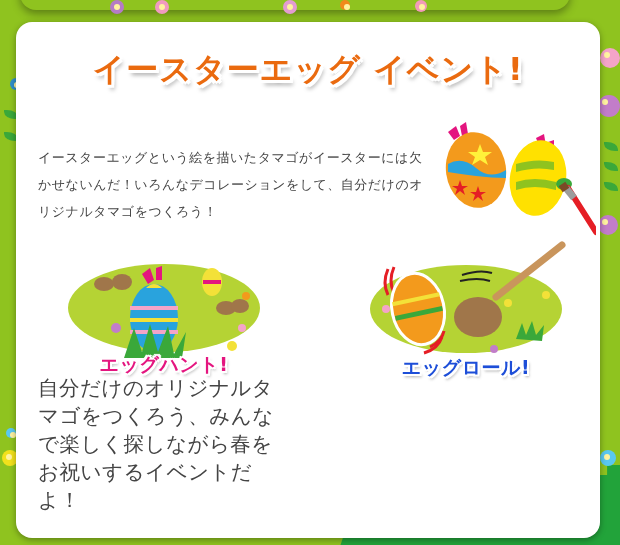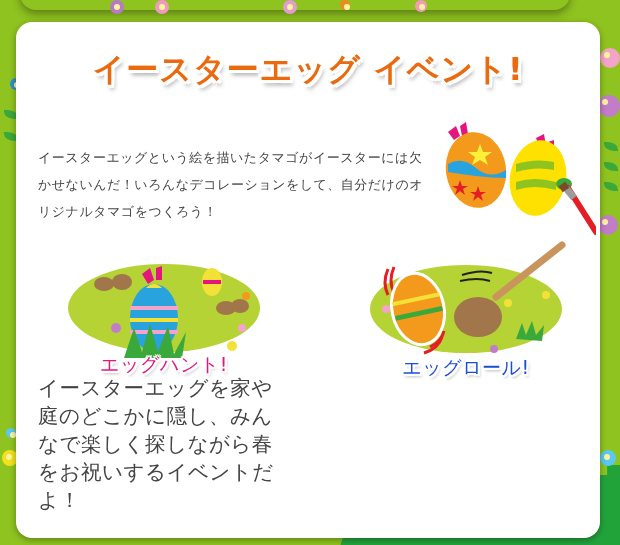--- a/index.html
+++ b/index.html
@@ -47,21 +47,21 @@
   .intro {
     position:absolute; left:22px; top:82px; width:390px;
     font-size:13px; line-height:27px; color:#444; letter-spacing:0.5px;margin-top:40px;
   }
   .paint-illus { position:absolute; left:420px; top:90px; width:160px; height:130px; }
   .illus { position:absolute; }
   .illus-left { left:48px; top:236px; width:200px; height:120px; }
   .illus-right { left:350px; top:215px; width:200px; height:145px; }
   .badge {
     position:absolute; width:100%; text-align:center;
-    font-size:19px; font-weight:normal; letter-spacing:0.5px;
+    font-size:19px; font-weight:bold; letter-spacing:0.5px;
     text-shadow:
       -2px -2px 0 #fff, 2px -2px 0 #fff, -2px 2px 0 #fff, 2px 2px 0 #fff,
       0 -2px 0 #fff, 0 2px 0 #fff, -2px 0 0 #fff, 2px 0 0 #fff,
       2px 3px 3px rgba(0,0,0,0.35);
   }
   .desc {
     position:absolute; top:352px; font-size:20.5px; line-height:28px;
     color:#444; letter-spacing:0.5px;
   }
   .desc-left { left:22px; width:250px; }
@@ -159,14 +159,14 @@
       <ellipse cx="112" cy="80" rx="24" ry="20" fill="#a0764a"></ellipse>
       <circle cx="142" cy="66" r="4" fill="#f3e138"></circle>
       <circle cx="180" cy="58" r="4" fill="#f3e138"></circle>
       <circle cx="20" cy="72" r="4" fill="#f4a4c8"></circle>
       <circle cx="128" cy="112" r="4" fill="#c27dc9"></circle>
       <path d="M150,102 L156,86 L160,98 L166,84 L170,98 L178,88 L176,104 Z" fill="#3aa83a"></path>
     </svg>
     <div class="badge" style="top: 118px; color: #1d4ed8;">エッグロール!</div>
   </div>
 
-  <div class="desc desc-left">イースターエッグを家や庭のどこかに隠し、みんなで楽しく探しながら春をお祝いするイベントだよ！</div>
+  <div class="desc desc-left">自分だけのオリジナルタマゴをつくろう、みんなで楽しく探しながら春をお祝いするイベントだよ！</div>
 </div>
 
 </body></html>

